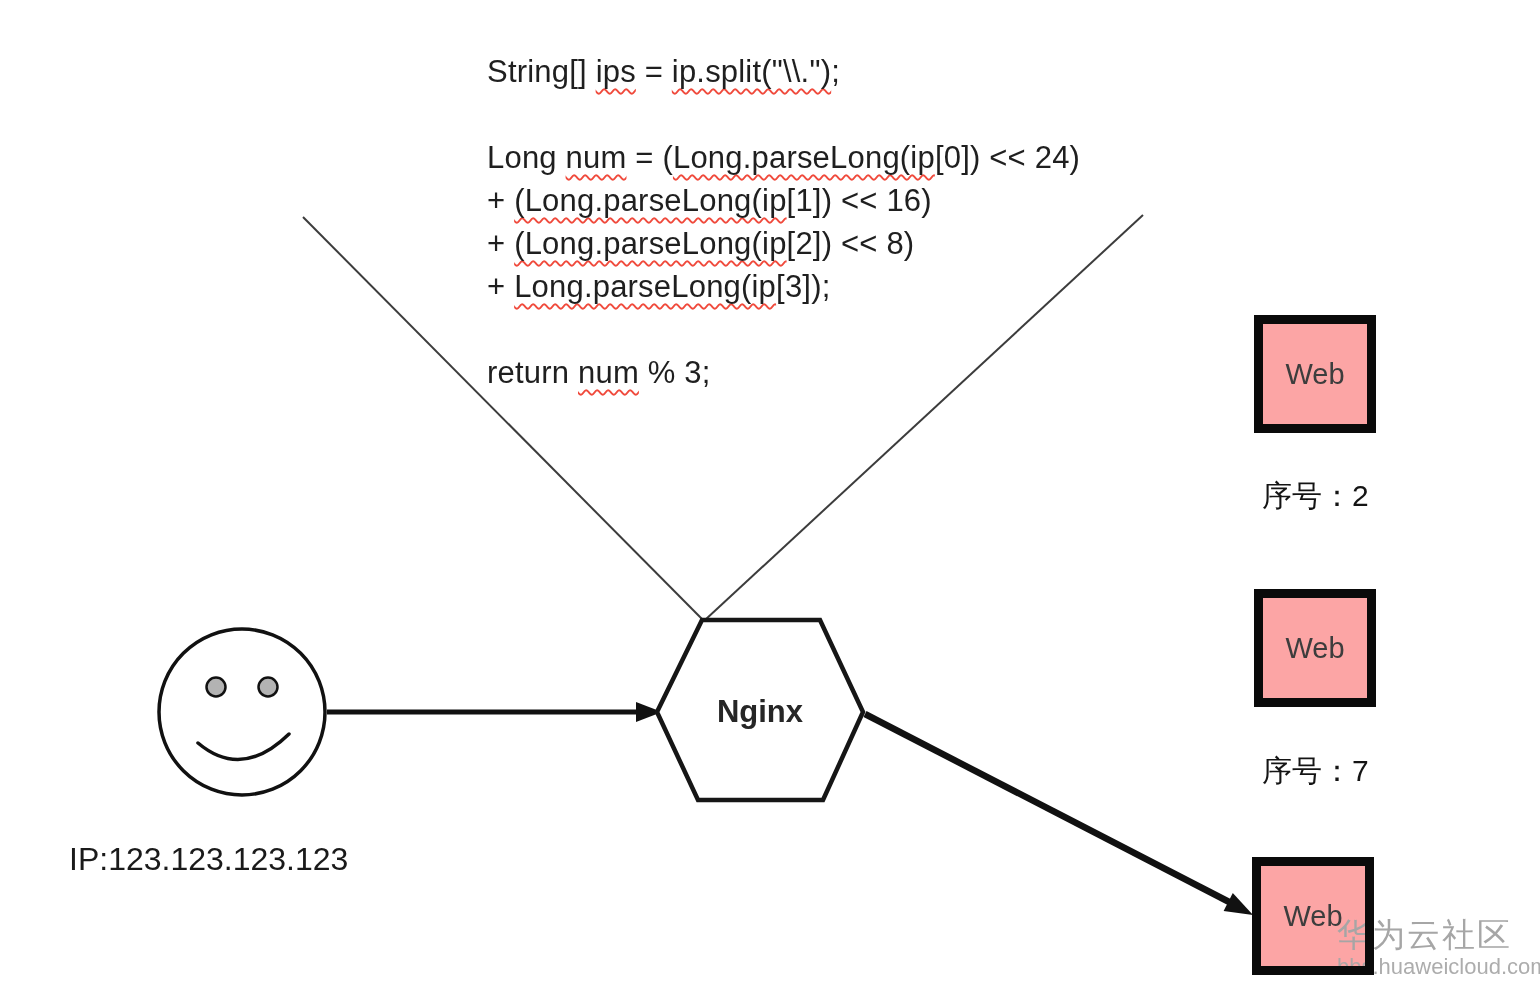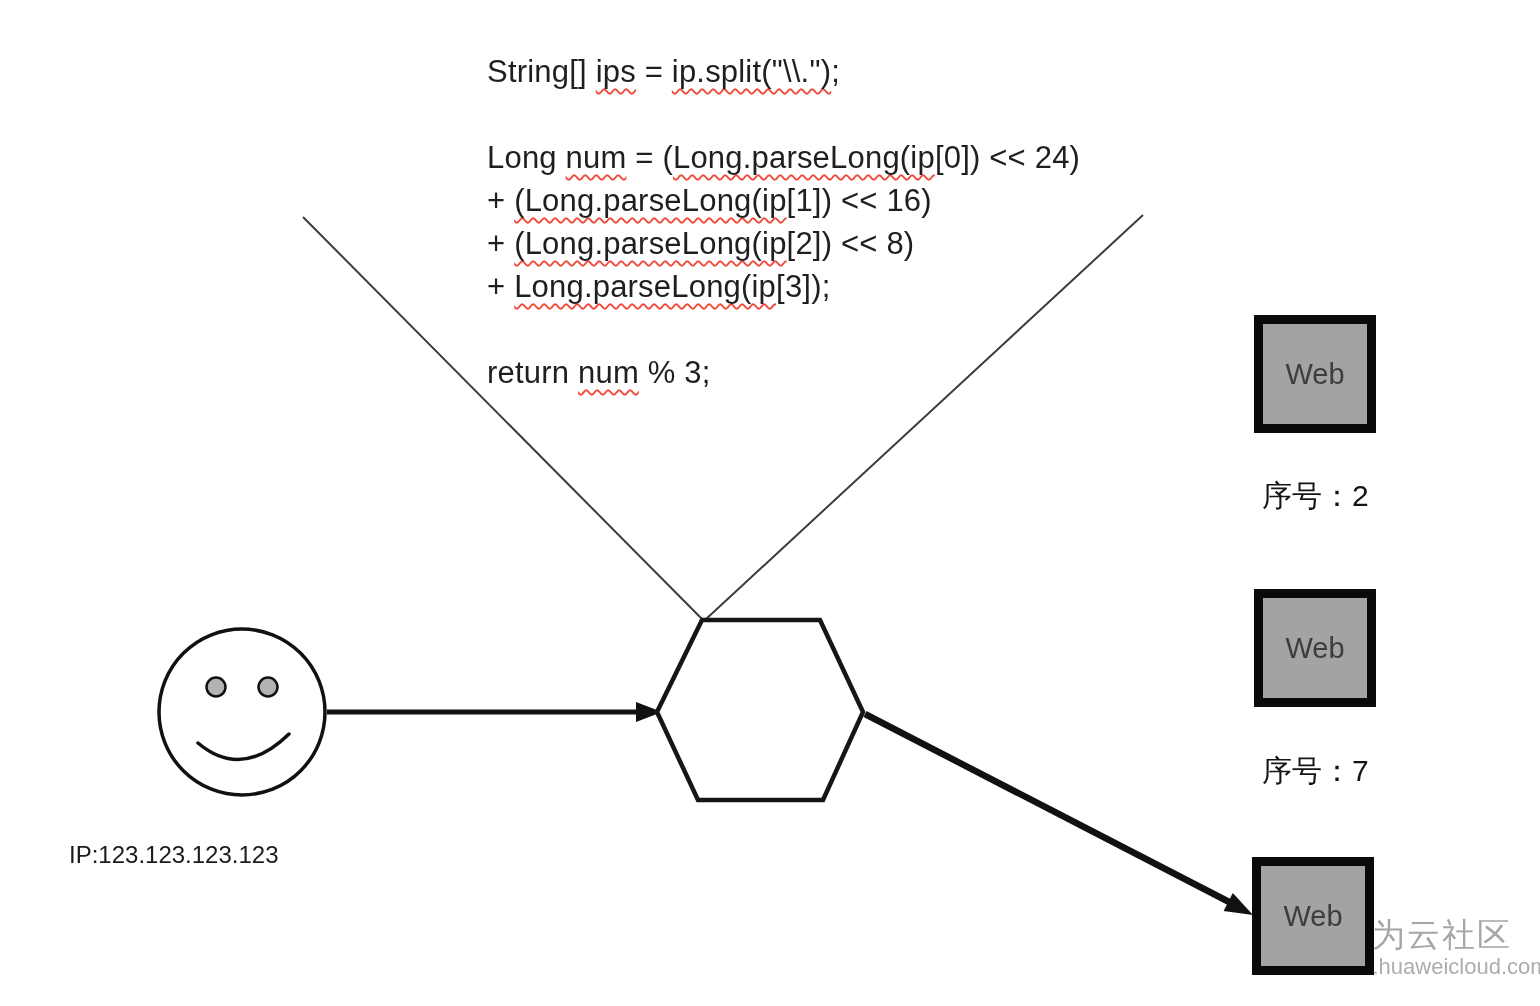--- a/index.html
+++ b/index.html
@@ -43,21 +43,21 @@
     font-weight: 600;
     color: #262626;
     z-index: 3;
   }
   .web-box {
     position: absolute;
     width: 122px;
     height: 118px;
     box-sizing: border-box;
     border: 9px solid #0a0a0a;
-    background: #a3a3a3;
+    background: #fca5a5;
     display: flex;
     align-items: center;
     justify-content: center;
     z-index: 2;
   }
   .wb1 { left: 1254px; top: 315px; }
   .wb2 { left: 1254px; top: 589px; }
   .wb3 { left: 1252px; top: 857px; }
   .web-label { font-size: 29px; color: #3d3d3d; }
   .badge {
@@ -67,21 +67,21 @@
     z-index: 2;
     white-space: pre;
     margin-left: 12px;
   }
   .badge-1 { left: 1250px; top: 476px; }
   .badge-2 { left: 1250px; top: 751px; }
   .ip-label {
     position: absolute;
     left: 69px;
     top: 841px;
-    font-size: 24px;
+    font-size: 32px;
     color: #1a1a1a;
   }
   .result-label {
     position: absolute;
     left: 695px;
     top: 838px;
     font-size: 31px;
     color: #e03a2e;
     letter-spacing: 0.5px;
   }
@@ -122,20 +122,21 @@
     <polygon points="657,712 702,620 820,620 863,712 823,800 698,800" fill="#ffffff" stroke="#161616" stroke-width="4.5"></polygon>
 
     <g>
       <line x1="865" y1="714" x2="1235" y2="905" stroke="#111111" stroke-width="6.5"></line>
       <polygon points="1253,915 1223.6,910.9 1232.8,893.1" fill="#111111"></polygon>
     </g>
   </svg>
 
   <div class="code" id="code-block"><div><span>String[] </span><span class="wavy">ips</span><span> = </span><span class="wavy">ip.split("\\.")</span><span>;</span></div><div>&nbsp;</div><div><span>Long </span><span class="wavy">num</span><span> = (</span><span class="wavy">Long.parseLong(ip</span><span>[0]) &lt;&lt; 24)</span></div><div><span>+ </span><span class="wavy">(Long.parseLong(ip</span><span>[1]) &lt;&lt; 16)</span></div><div><span>+ </span><span class="wavy">(Long.parseLong(ip</span><span>[2]) &lt;&lt; 8)</span></div><div><span>+ </span><span class="wavy">Long.parseLong(ip</span><span>[3]);</span></div><div>&nbsp;</div><div><span>return </span><span class="wavy">num</span><span> % 3;</span></div></div>
 
+  <div class="nginx-label">Nginx</div>
 
   <div class="web-box wb1">
     <span class="web-label">Web</span>
   </div>
   <div class="web-box wb2">
     <span class="web-label">Web</span>
   </div>
   <div class="web-box wb3">
     <span class="web-label">Web</span>
   </div>

